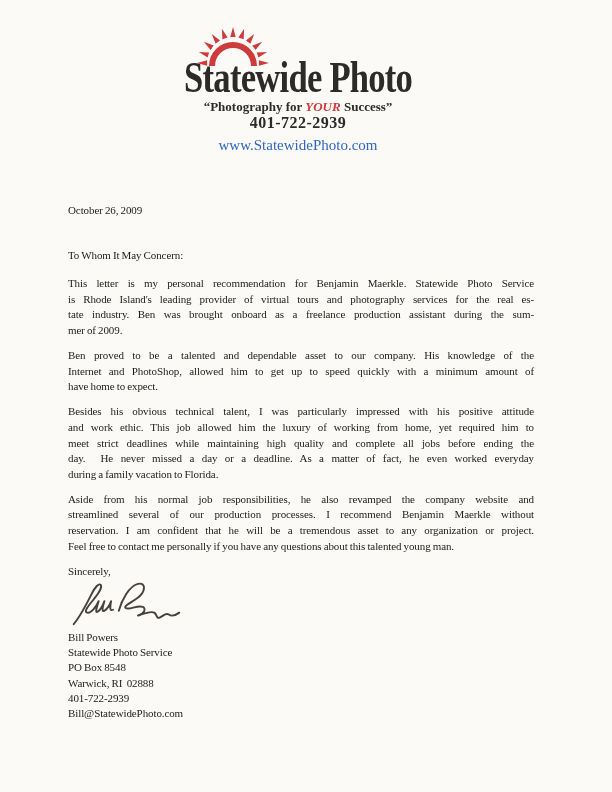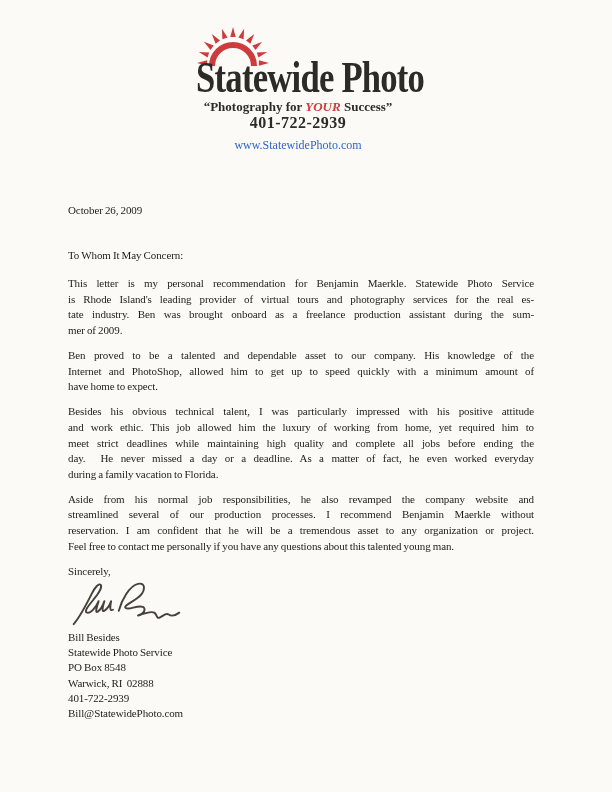--- a/index.html
+++ b/index.html
@@ -14,34 +14,34 @@
   .page { position: absolute; inset: 0; }
 
   
   .hrow {
     position: absolute; left: 0; width: 596px; text-align: center;
   }
   .sun-logo { position: absolute; left: 193px; top: 25px; width: 80px; height: 44px; }
   .sun-ray { fill: var(--red, #ce3b3d); }
   .sun-arc { stroke: var(--red, #ce3b3d); stroke-width: 6; fill: none; }
 
-  .logo-title-row { top: 55px; height: 46px; margin-left: 12px; }
+  .logo-title-row { top: 55px; height: 46px; }
   .logo-title {
     display: inline-block;
     font-weight: 700; font-size: 45px; line-height: 44px;
     letter-spacing: -1px;
     color: var(--title-ink, #2d2b27);
     transform: scaleX(0.77);
     transform-origin: 50% 50%;
     white-space: nowrap;
   }
   .tagline-row { top: 99px; font-weight: 700; font-size: 13px; line-height: 15px; color: var(--title-ink, #2d2b27); }
   .tagline-emph { color: var(--red, #ce3b3d); font-style: italic; }
   .phone-row { top: 113px; font-weight: 700; font-size: 16px; line-height: 20px; letter-spacing: 0.5px; color: var(--title-ink, #2d2b27); }
-  .url-row { top: 135px; font-size: 12px; line-height: 20px; color: var(--blue, #2f66c0); }
+  .url-row { top: 135px; font-size: 15px; line-height: 20px; color: var(--blue, #2f66c0); }
 
   
   .body-block {
     position: absolute; left: 68px; top: 203px; width: 466px;
     font-size: 11px; line-height: 15.6px;
     letter-spacing: -0.1px; word-spacing: -0.5px;
     color: var(--ink, #1e1d19);
   }
   .date-line { margin: 0 0 29px 0; }
   .salutation-line { margin: 0 0 13px 0; }
@@ -128,21 +128,21 @@
     <div class="closing-line">Sincerely,</div>
 
     <div class="signature-wrap">
       <svg width="112" height="48" viewBox="0 0 115 50" xmlns="http://www.w3.org/2000/svg" aria-hidden="true">
         <path class="sig-path" d="M3 46 C10 38 16 26 22 14 C25 8 29 3 31 5 C33 7 29 14 24 20 C19 26 13 33 17 34 C21 35 27 27 29 22 C27 28 25 35 28 33 C31 31 34 25 35 22 C33 28 32 34 35 32 C38 30 41 25 42 22 C41 27 40 33 44 31"></path>
         <path class="sig-path" d="M50 32 C53 21 61 6 70 4 C79 2 78 13 69 19 C62 24 55 27 57 29 C60 32 69 26 75 28 C79 30 76 36 70 37 C76 35 83 32 87 34 C90 36 89 41 93 39 C97 37 99 34 102 36 C105 38 109 37 113 34"></path>
       </svg>
     </div>
 
     <div class="contact-block">
-      <div>Bill Besides</div>
+      <div>Bill Powers</div>
       <div>Statewide Photo Service</div>
       <div>PO Box 8548</div>
       <div>Warwick, RI&nbsp; 02888</div>
       <div>401-722-2939</div>
       <div>Bill@StatewidePhoto.com</div>
     </div>
 
   </div>
 </div>
 

